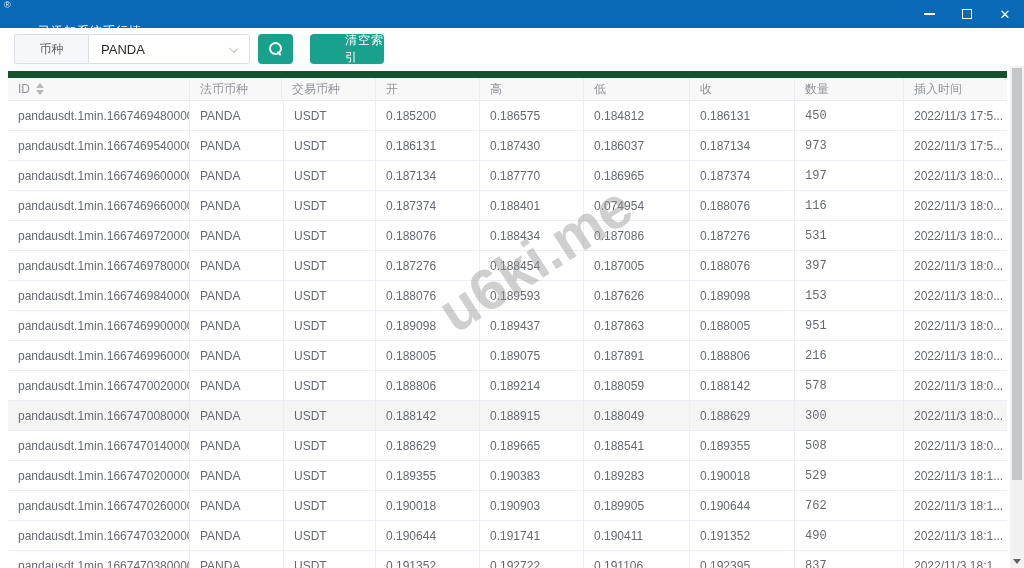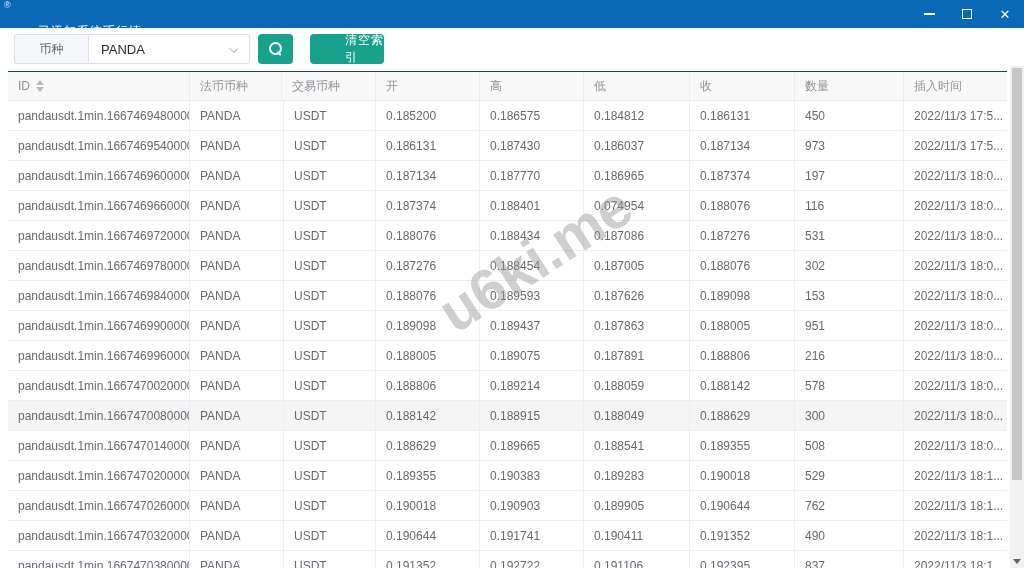--- a/index.html
+++ b/index.html
@@ -37,33 +37,33 @@
   .btn-search { left:258px; width:35px; }
   .btn-clear { left:310px; width:74px; letter-spacing:1px;padding-left:35px; }
   .mag { position:relative; width:14px; height:14px; }
   .mag::before { content:""; position:absolute; left:0; top:0; width:9px; height:9px;
     border:2px solid #fff; border-radius:50%; }
   .mag::after { content:""; position:absolute; left:9px; top:9px; width:5px; height:2px;
     background:#fff; transform:rotate(45deg); transform-origin:0 0; border-radius:1px; }
 
   
   .table-area { position:absolute; top:71px; left:8px; width:999px; height:497px; }
-  .thead { display:flex; height:30px; background:#f8f8f9; border-top:1px solid #14532d; }
+  .thead { display:flex; height:30px; background:#f8f8f9; border-top:7px solid #14532d; }
   .th { display:flex; align-items:center; padding-left:10px; font-size:12px; color:#909399;
     border-bottom:1px solid #e8eaec; border-right:1px solid #ebeef5; white-space:nowrap; overflow:hidden; }
   .th:last-child { border-right:none; }
   .tbody { }
   .tr { display:flex; height:30px; background:#fff; }
   .tr.hl { background:#f5f5f6; }
   .td { display:flex; align-items:center; padding-left:10px; font-size:12px; color:#666a70;
     border-bottom:1px solid #ebeef5; border-right:1px solid #ebeef5; white-space:nowrap; overflow:hidden; }
   .td:last-child { border-right:none; }
   .c0{width:182px;flex:none;} .c1{width:94px;flex:none;} .c2{width:92px;flex:none;}
   .c3{width:104px;flex:none;} .c4{width:104px;flex:none;} .c5{width:106px;flex:none;}
-  .c6{width:105px;flex:none;} .c7{width:109px;flex:none;} .c8{width:103px;flex:none;}
+  .c6{width:105px;flex:none;} .c7{width:109px;flex:none;font-family:Liberation Mono, monospace;} .c8{width:103px;flex:none;}
 
   .sort-caret { display:inline-flex; flex-direction:column; margin-left:6px; cursor:pointer; }
   .sc-up { width:0; height:0; border-left:4px solid transparent; border-right:4px solid transparent;
     border-bottom:5px solid #b6b9be; margin-bottom:2px; }
   .sc-down { width:0; height:0; border-left:4px solid transparent; border-right:4px solid transparent;
     border-top:5px solid #b6b9be; }
 
   
   .watermark { position:absolute; left:385px; top:225px; width:300px; text-align:center;
     font-size:58px; font-weight:800; color:rgba(148,148,148,0.45);
@@ -186,21 +186,21 @@
           <div class="td c8">2022/11/3 18:0...</div>
         </div>
         <div class="tr">
           <div class="td c0">pandausdt.1min.1667469780000</div>
           <div class="td c1">PANDA</div>
           <div class="td c2">USDT</div>
           <div class="td c3">0.187276</div>
           <div class="td c4">0.188454</div>
           <div class="td c5">0.187005</div>
           <div class="td c6">0.188076</div>
-          <div class="td c7">302</div>
+          <div class="td c7">397</div>
           <div class="td c8">2022/11/3 18:0...</div>
         </div>
         <div class="tr">
           <div class="td c0">pandausdt.1min.1667469840000</div>
           <div class="td c1">PANDA</div>
           <div class="td c2">USDT</div>
           <div class="td c3">0.188076</div>
           <div class="td c4">0.189593</div>
           <div class="td c5">0.187626</div>
           <div class="td c6">0.189098</div>

